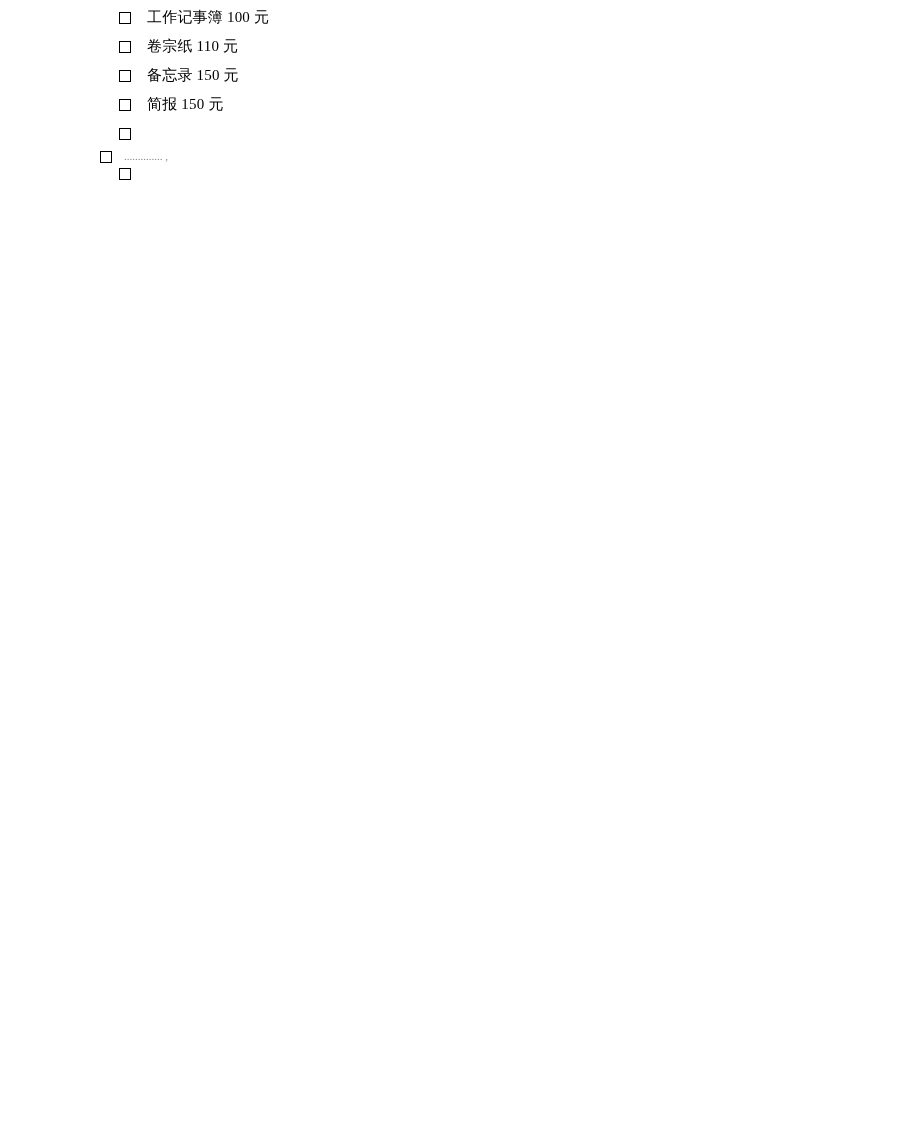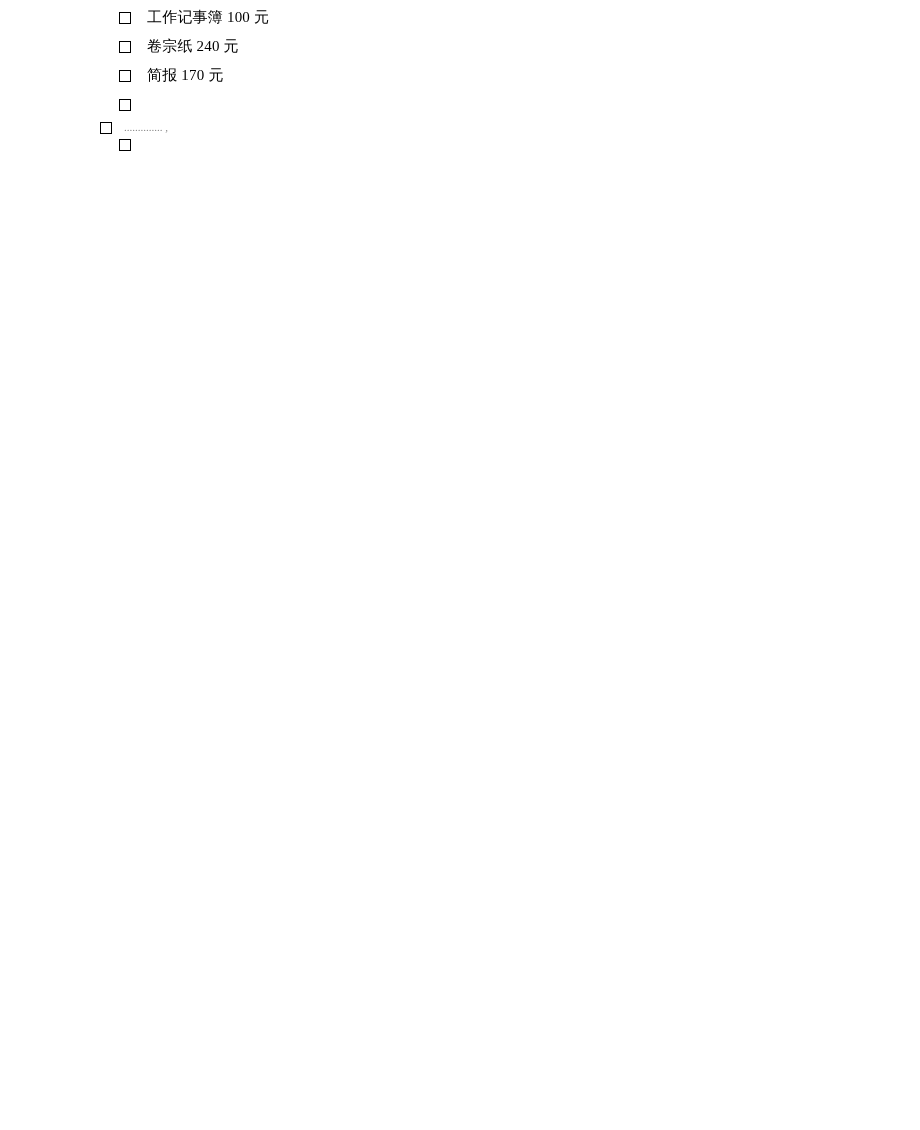--- a/index.html
+++ b/index.html
@@ -67,28 +67,32 @@
     <div class="row">
       <span class="checkbox"></span>
       <span class="label">工作记事簿 100 元</span>
     </div>
 
 
 
 
     <div class="row">
       <span class="checkbox"></span>
-      <span class="label">卷宗纸 240 元</span>
+      <span class="label">卷宗纸 110 元</span>
     </div>
-
 
 
     <div class="row">
       <span class="checkbox"></span>
-      <span class="label">简报 170 元</span>
+      <span class="label">备忘录 150 元</span>
+    </div>
+
+    <div class="row">
+      <span class="checkbox"></span>
+      <span class="label">简报 150 元</span>
     </div>
 
 
     <div class="row empty">
       <span class="checkbox"></span>
 
     </div>
 
   </div>
 

